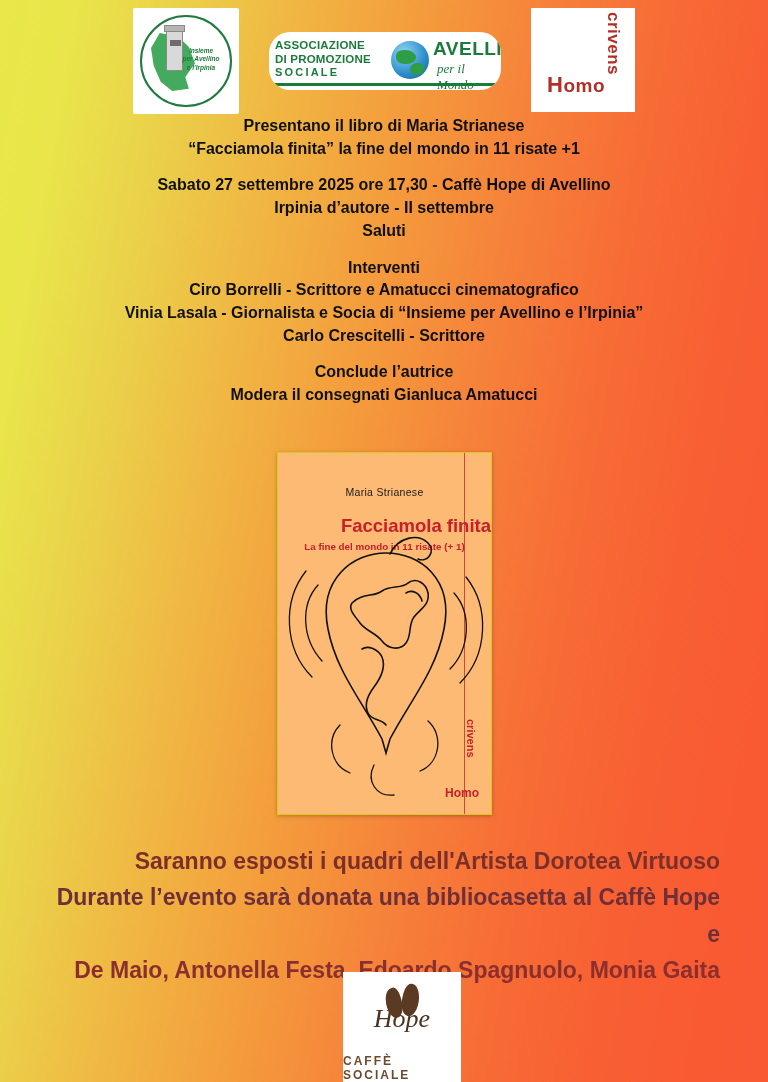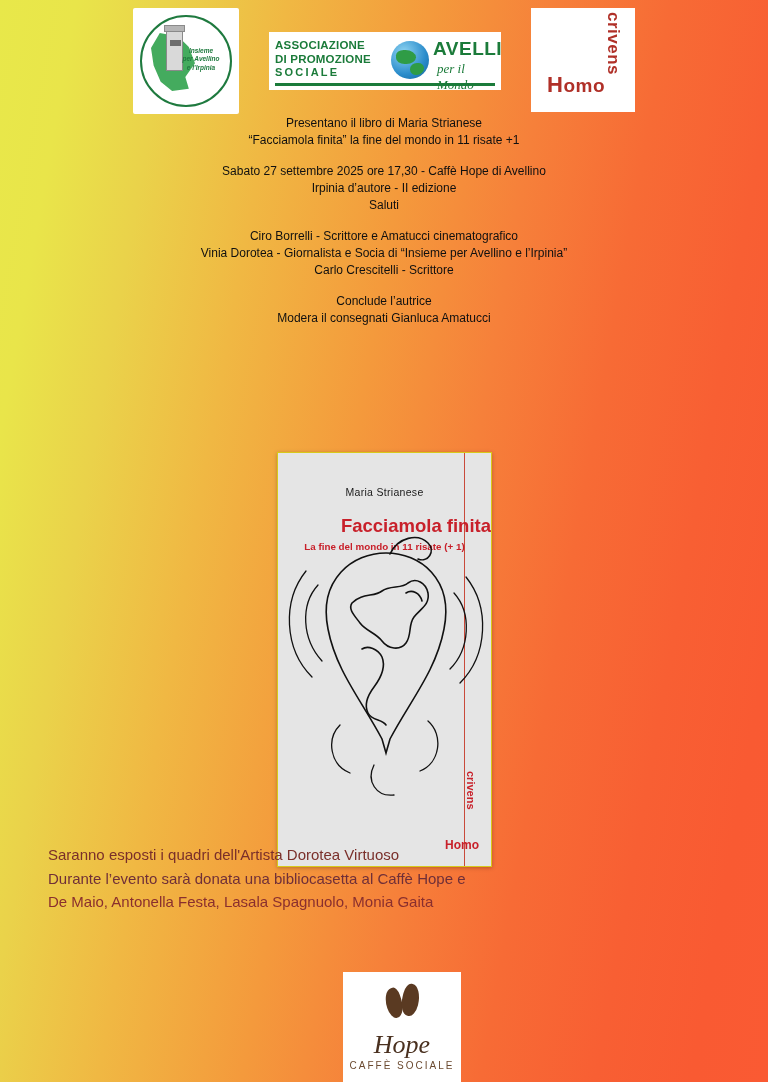--- a/index.html
+++ b/index.html
@@ -96,20 +96,21 @@
     line-height: 1.3;
     font-style: italic;
   }
 
   .logo-assoc {
     width: 232px; height: 58px;
     margin-top: 24px;
     padding: 0;
     position: relative;
     background: #fff;
+    border-radius: 21px;
   }
   .logo-assoc .left-txt {
     position: absolute;
     left: 6px; top: 6px;
     width: 112px;
     color: #1b7b3a;
     font-weight: bold;
     font-size: 11.5px;
     line-height: 1.22;
     letter-spacing: .2px;
@@ -184,34 +185,34 @@
   .logo-scrivens .h-word .big { font-size: 22px; }
 
   
   .text-block {
     position: absolute;
     top: 115px;
     left: 0;
     width: 100%;
     text-align: center;
     color: #101010;
-    font-weight: normal;
-    font-size: 12px;
+    font-weight: bold;
+    font-size: 16px;
     line-height: 1.42;
   }
   .text-block .gap { height: 14px; }
 
   
   .book {
     position: absolute;
     left: 277px;
     top: 452px;
     width: 215px;
-    height: 415px;
-    background: #e5e5e5;
+    height: 363px;
+    background: #fdba74;
     border: 1px solid #d8c91a;
     box-shadow: 0 1px 4px rgba(0,0,0,.25);
     overflow: hidden;
   }
   .book .spine-line {
     position: absolute;
     left: 186px; top: 0;
     width: 1px; height: 100%;
     background: #c94a3a;
   }
@@ -255,23 +256,23 @@
     font-weight: bold;
     font-size: 12px;
   }
 
   
   .notes {
     position: absolute;
     top: 843px;
     left: 48px;
     width: 672px;
-    text-align: left;
-    font-weight: normal;
-    font-size: 15px;
+    text-align: right;
+    font-weight: bold;
+    font-size: 23px;
     line-height: 1.58;
     color: #7a2f2a;
   }
   .notes .l2 { color: #6f2f38; }
   .notes .l3 { color: #8a2f2e; }
 
   
   .hope {
     position: absolute;
     left: 343px;
@@ -304,24 +305,25 @@
     transform: rotate(14deg);
   }
   .hope .hope-txt {
     margin-top: 6px;
     font-family: "Liberation Serif", serif;
     font-style: italic;
     font-size: 26px;
     color: #4a3120;
   }
   .hope .caffe-txt {
-    margin-top: 0;
-    font-size: 10px;
+    margin-top: 20px;
+    font-size: 12px;
     letter-spacing: 2px;
     color: #6b4a30;
+    font-weight: bold;
   }
 </style>
 </head>
 <body>
 
 <div class="logo-row">
 
   <div class="logo-box logo-insieme">
     <div class="ring">
       <div class="irpinia-shape"></div>
@@ -352,25 +354,26 @@
     <div class="h-word"><span class="big">H</span><span>omo</span></div>
   </div>
 
 </div>
 
 <div class="text-block">
   <div>Presentano il libro di Maria Strianese</div>
   <div>“Facciamola finita” la fine del mondo in 11 risate +1</div>
   <div class="gap"></div>
   <div>Sabato 27 settembre 2025 ore 17,30 - Caffè Hope di Avellino</div>
-  <div>Irpinia d’autore - II edizione</div>
+  <div>Irpinia d’autore - II settembre</div>
   <div>Saluti</div>
   <div class="gap"></div>
+  <div>Interventi</div>
   <div>Ciro Borrelli - Scrittore e Amatucci cinematografico</div>
-  <div>Vinia Dorotea - Giornalista e Socia di “Insieme per Avellino e l’Irpinia”</div>
+  <div>Vinia Lasala - Giornalista e Socia di “Insieme per Avellino e l’Irpinia”</div>
   <div>Carlo Crescitelli - Scrittore</div>
   <div class="gap"></div>
   <div>Conclude l’autrice</div>
   <div>Modera il consegnati Gianluca Amatucci</div>
 </div>
 
 <div class="book">
   <div class="spine-line"></div>
   <div class="author">Maria Strianese</div>
   <div class="title">Facciamola finita</div>
@@ -403,21 +406,21 @@
     </g>
   </svg>
 
   <div class="pub-s"><span>crivens</span></div>
   <div class="pub-h"><span>H</span><span>omo</span></div>
 </div>
 
 <div class="notes">
   <div>Saranno esposti i quadri dell'Artista Dorotea Virtuoso</div>
   <div class="l2">Durante l’evento sarà donata una bibliocasetta al Caffè Hope e</div>
-  <div class="l3">De Maio, Antonella Festa, Lasala Spagnuolo, Monia Gaita</div>
+  <div class="l3">De Maio, Antonella Festa, Edoardo Spagnuolo, Monia Gaita</div>
 </div>
 
 <div class="hope">
   <div class="bean">
     <div class="b1"></div>
     <div class="b2"></div>
   </div>
   <div class="hope-txt">Hope</div>
   <div class="caffe-txt">CAFFÈ SOCIALE</div>
 </div>

